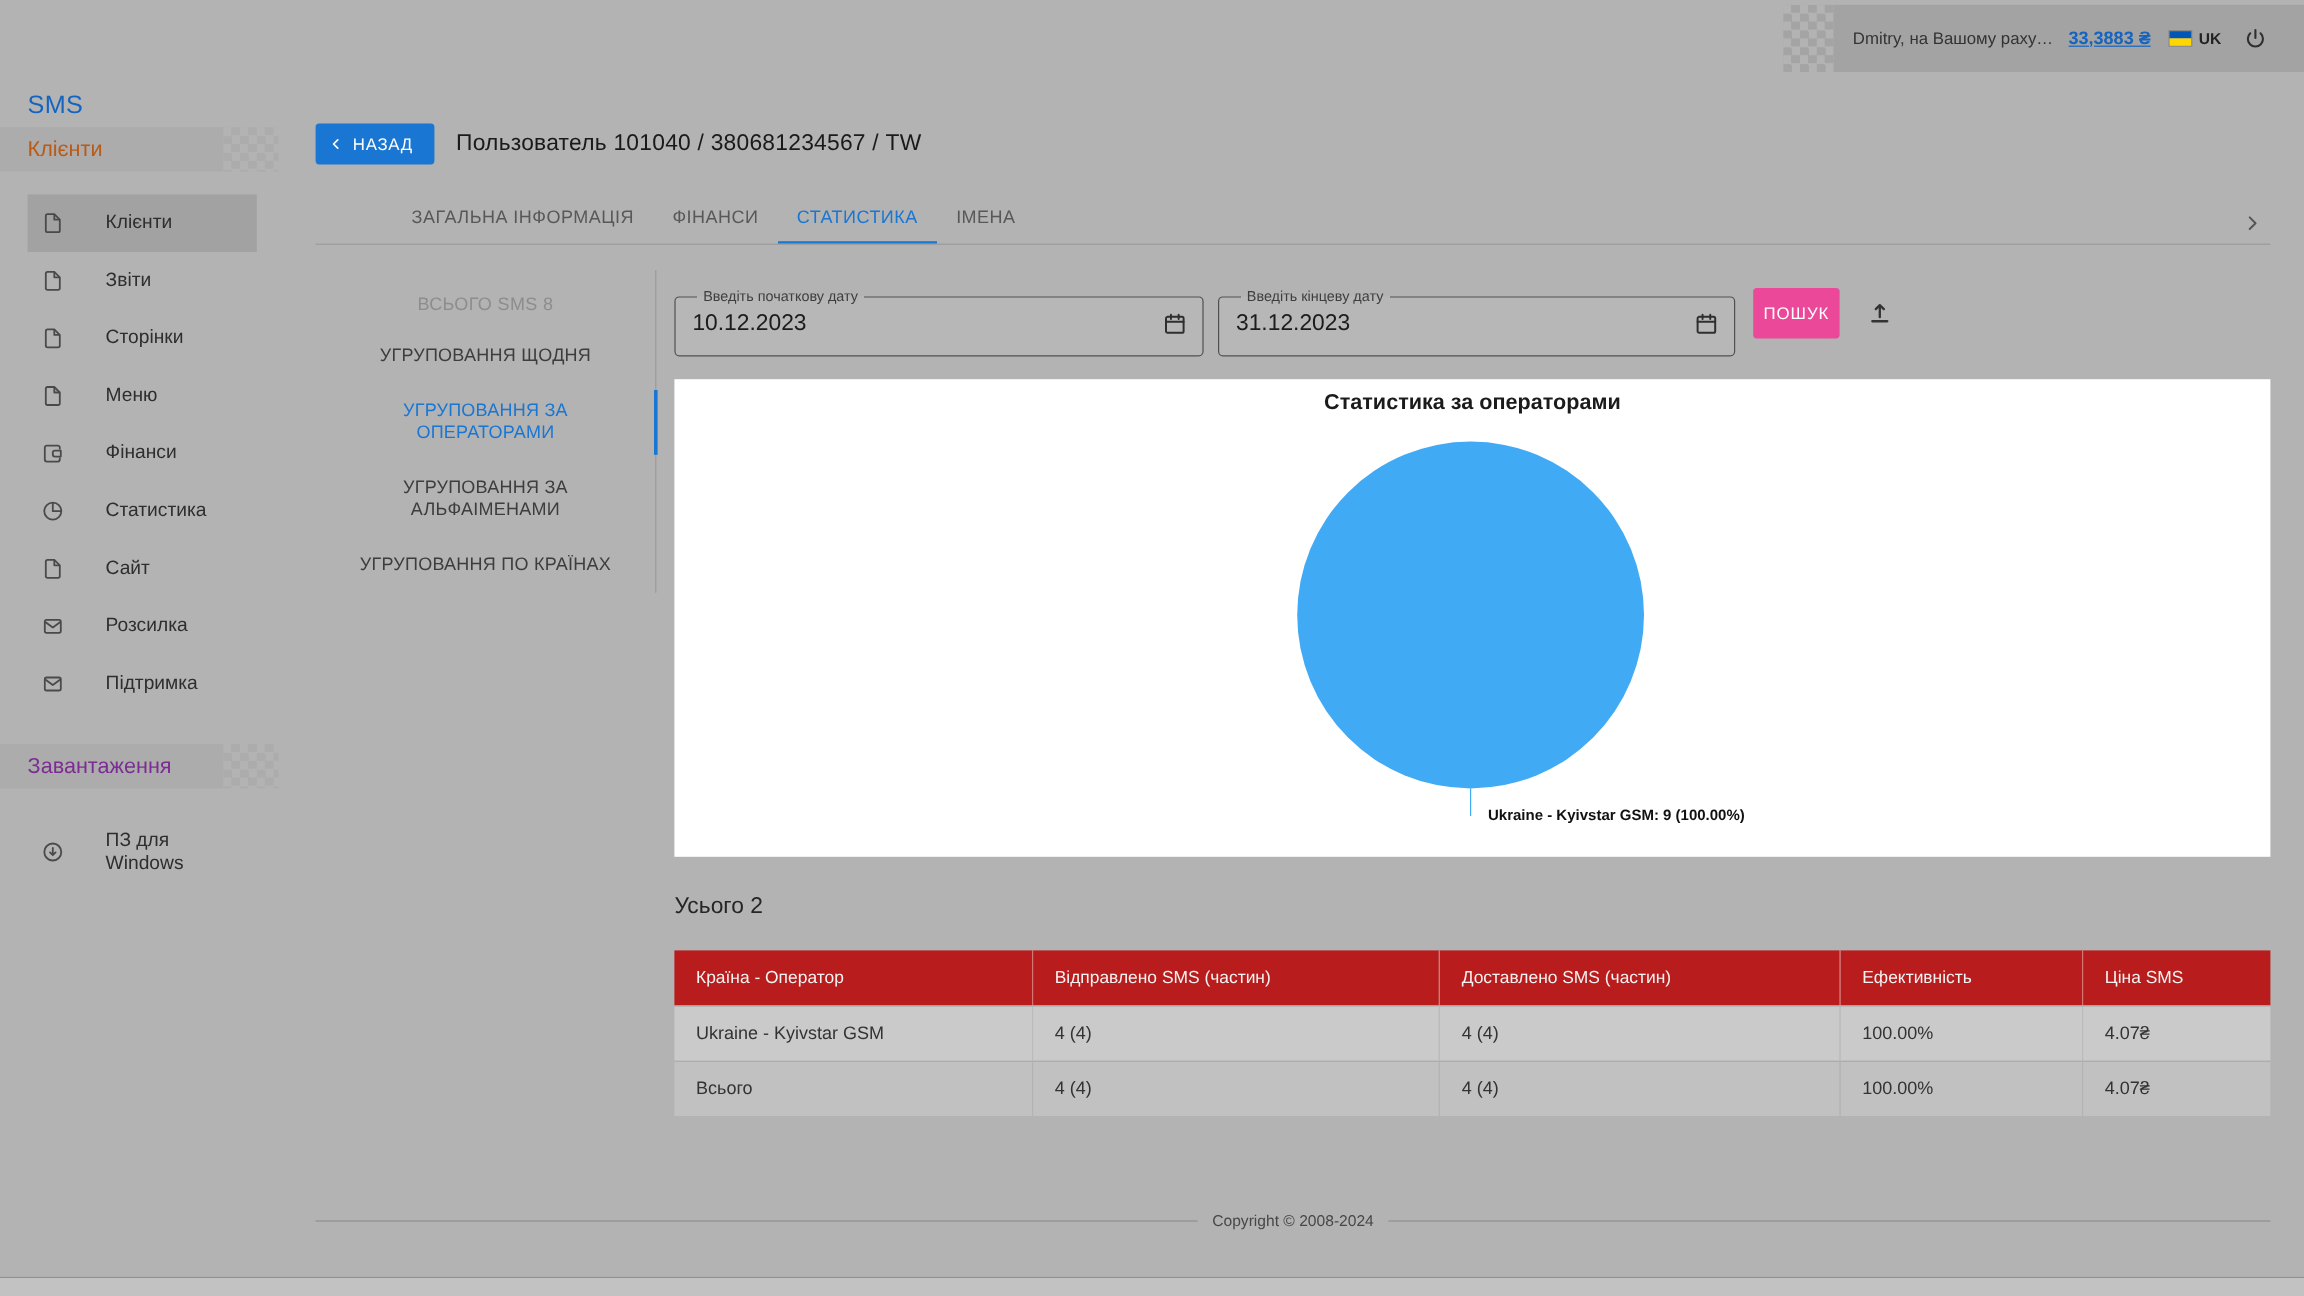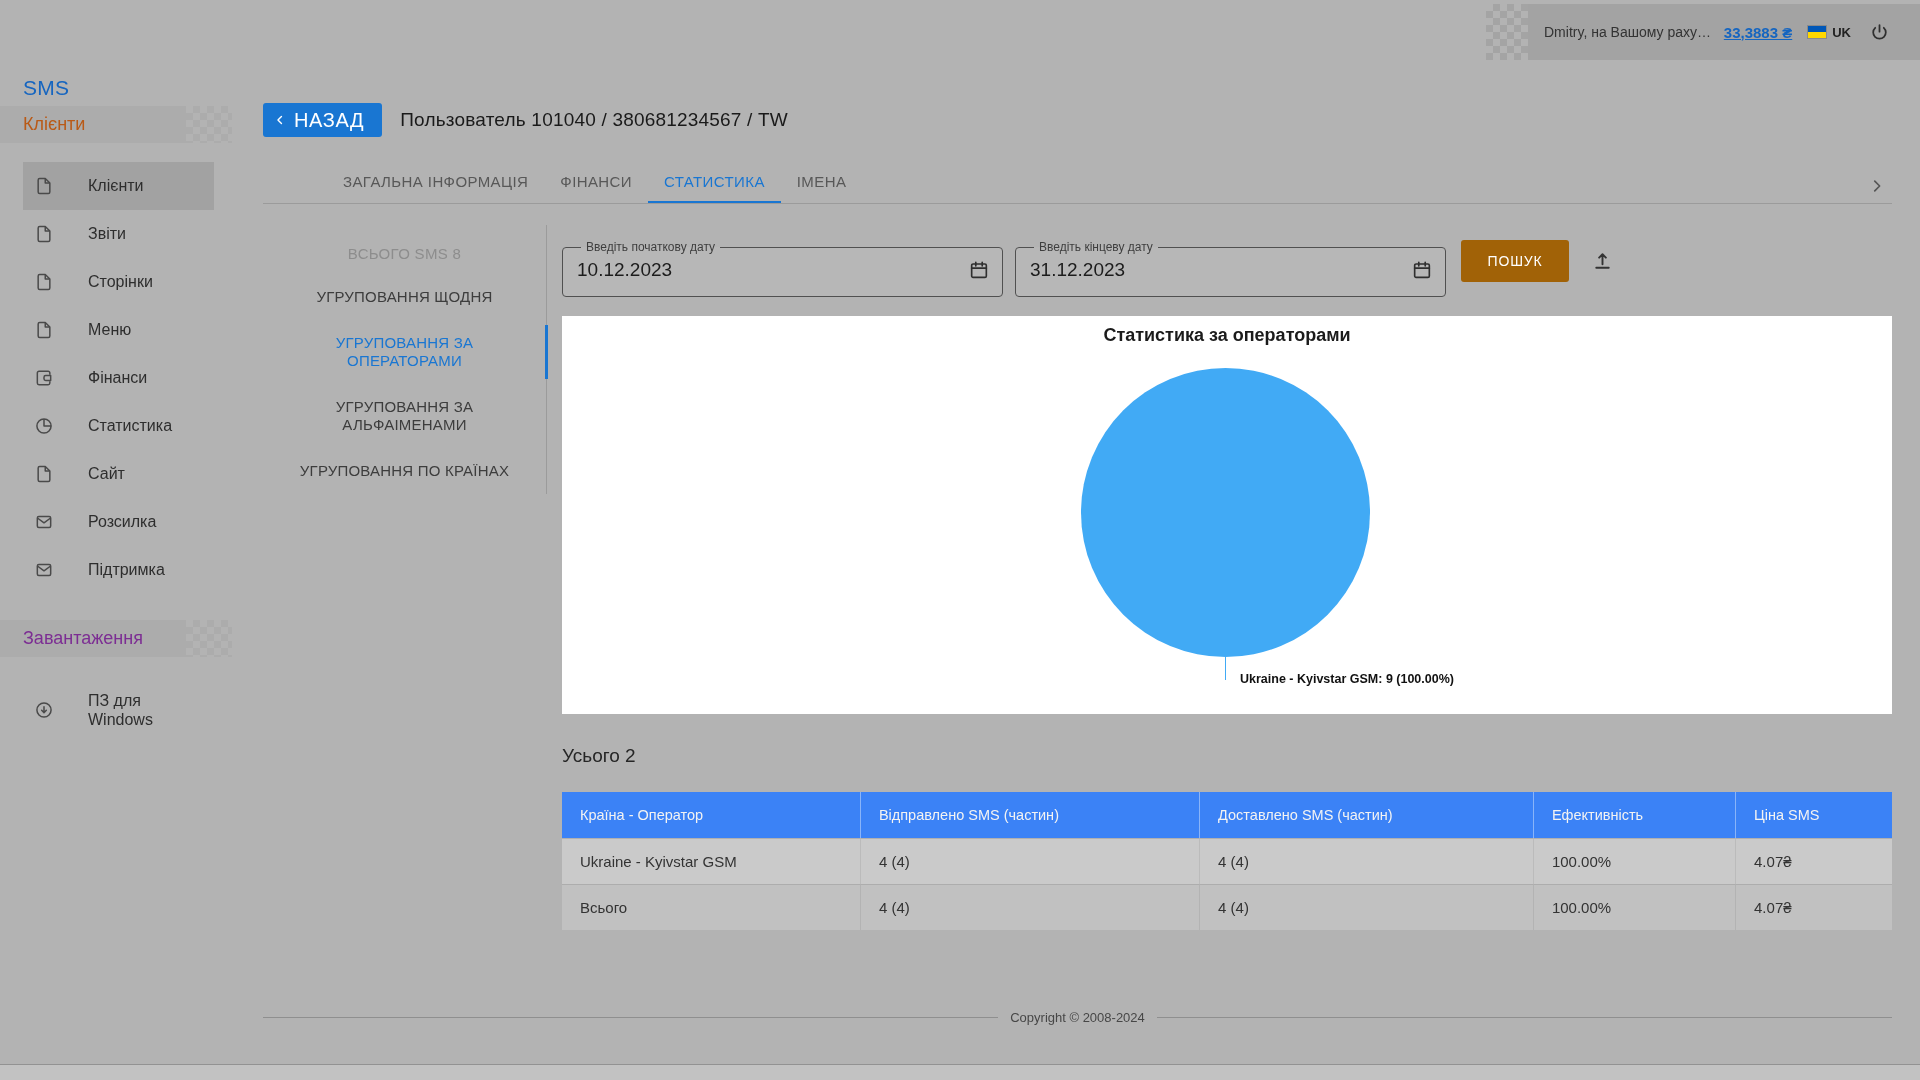--- a/index.html
+++ b/index.html
@@ -38,21 +38,21 @@
     cursor: pointer; color: #2e2e2e; font-size: 16px; }
   .nav-item.active { background: #a2a2a2; }
   .nav-item .nicon { width: 20px; height: 20px; margin-right: 34px; color: #4a4a4a; flex-shrink: 0; }
   .downloads-item { margin-top: 28px; height: 50px; }
   .downloads-item .nav-label { max-width: 84px; line-height: 19px; }
 
   
   .main { position: absolute; left: 214px; top: 64px; right: 0; bottom: 0; }
   .page-header { display: flex; align-items: center; gap: 18px; height: 34px; margin: 39px 28px 0 49px; }
   .back-btn { display: flex; align-items: center; gap: 7px; height: 34px; padding: 0 18px 0 10px;
-    background: #1976d2; border: none; border-radius: 3px; color: #fff; font-size: 20px;
+    background: #1976d2; border: none; border-radius: 3px; color: #fff; font-size: 14px;
     letter-spacing: 0.6px; font-family: inherit; cursor: pointer; }
   .title { font-size: 19px; font-weight: 400; color: #1a1a1a; letter-spacing: 0.2px; }
 
   .tabs-row { position: relative; display: flex; align-items: flex-end; height: 34px;
     margin: 33px 28px 0 49px; border-bottom: 1px solid #9b9b9b; }
   .tabs { display: flex; margin-left: 64px; }
   .tab { padding: 0 16px 13px; font-size: 15px; letter-spacing: 0.4px; color: #585858; cursor: pointer; white-space: nowrap; }
   .tab.active { color: #1976d2; box-shadow: inset 0 -2px 0 #1976d2; }
   .tabs-chevron { position: absolute; right: 6px; bottom: 8px; color: #555; cursor: pointer; display: flex; }
 
@@ -69,37 +69,37 @@
   
   .panel { flex: 1; margin-left: 15px; min-width: 0; }
   .filters { display: flex; align-items: flex-start; margin-top: 15px; }
   fieldset.date-field { width: 441px; height: 57px; border: 1px solid #505050; border-radius: 4px;
     padding: 0 12px 0 14px; background: rgba(255,255,255,0.06); }
   fieldset.date-field.second { width: 431px; margin-left: 12px; }
   fieldset.date-field legend { font-size: 12px; color: #3e3e3e; padding: 0 5px; margin-left: 4px; }
   .date-inner { display: flex; align-items: center; justify-content: space-between; height: 32px; }
   .date-value { font-size: 19px; color: #1c1c1c; }
   .calendar-btn { color: #2f2f2f; cursor: pointer; display: flex; }
-  .search-btn { width: 108px; height: 42px; margin-left: 15px; background: #a16207; color: #fff; border: none;
+  .search-btn { width: 72px; height: 42px; margin-left: 15px; background: #ec4899; color: #fff; border: none;
     border-radius: 3px; font-size: 14px; letter-spacing: 0.8px; font-family: inherit; cursor: pointer; }
   .export-btn { margin-left: 22px; margin-top: 9px; color: #333; cursor: pointer; display: flex; }
 
   
   .chart-card { position: relative; margin-top: 19px; height: 398px; background: #ffffff; }
   .chart-title { text-align: center; padding-top: 9px; font-weight: bold; font-size: 18px; color: #1b1b1b; }
   .pie { position: absolute; left: 519px; top: 52px; width: 289px; height: 289px; border-radius: 50%; background: #41aaf5; }
   .leader { position: absolute; left: 663px; top: 341px; width: 1px; height: 23px; background: #41aaf5; }
   .pie-label { position: absolute; left: 678px; top: 356px; font-size: 12.5px; font-weight: bold; color: #111; white-space: nowrap; }
 
   
   .summary { margin-top: 31px; font-size: 19px; font-weight: 400; color: #262626; }
   .stats-table { margin-top: 25px; }
   .trow { display: grid; grid-template-columns: 22.4% 25.5% 25.1% 15.2% auto; }
   .cell { height: 46px; display: flex; align-items: center; padding-left: 18px; font-size: 15px; overflow: hidden; white-space: nowrap; }
-  .thead .cell { background: #3b82f6; color: #f3f3f3; font-size: 14.5px; cursor: pointer; }
+  .thead .cell { background: #b91c1c; color: #f3f3f3; font-size: 14.5px; cursor: pointer; }
   .thead .cell:not(:first-child) { border-left: 1px solid rgba(255,255,255,0.4); }
   .r1 .cell { background: #cacaca; color: #333; border-top: 1px solid #b0b0b0; }
   .r2 .cell { background: #c1c1c1; color: #333; border-top: 1px solid #adadad; }
   .r1 .cell:not(:first-child), .r2 .cell:not(:first-child) { border-left: 1px solid rgba(0,0,0,0.07); }
 
   
   .footer { display: flex; align-items: center; margin: 80px 28px 0 49px; }
   .fline { flex: 1; height: 1px; background: #8f8f8f; }
   .copyright { padding: 0 12px; font-size: 13px; color: #474747; }
 

